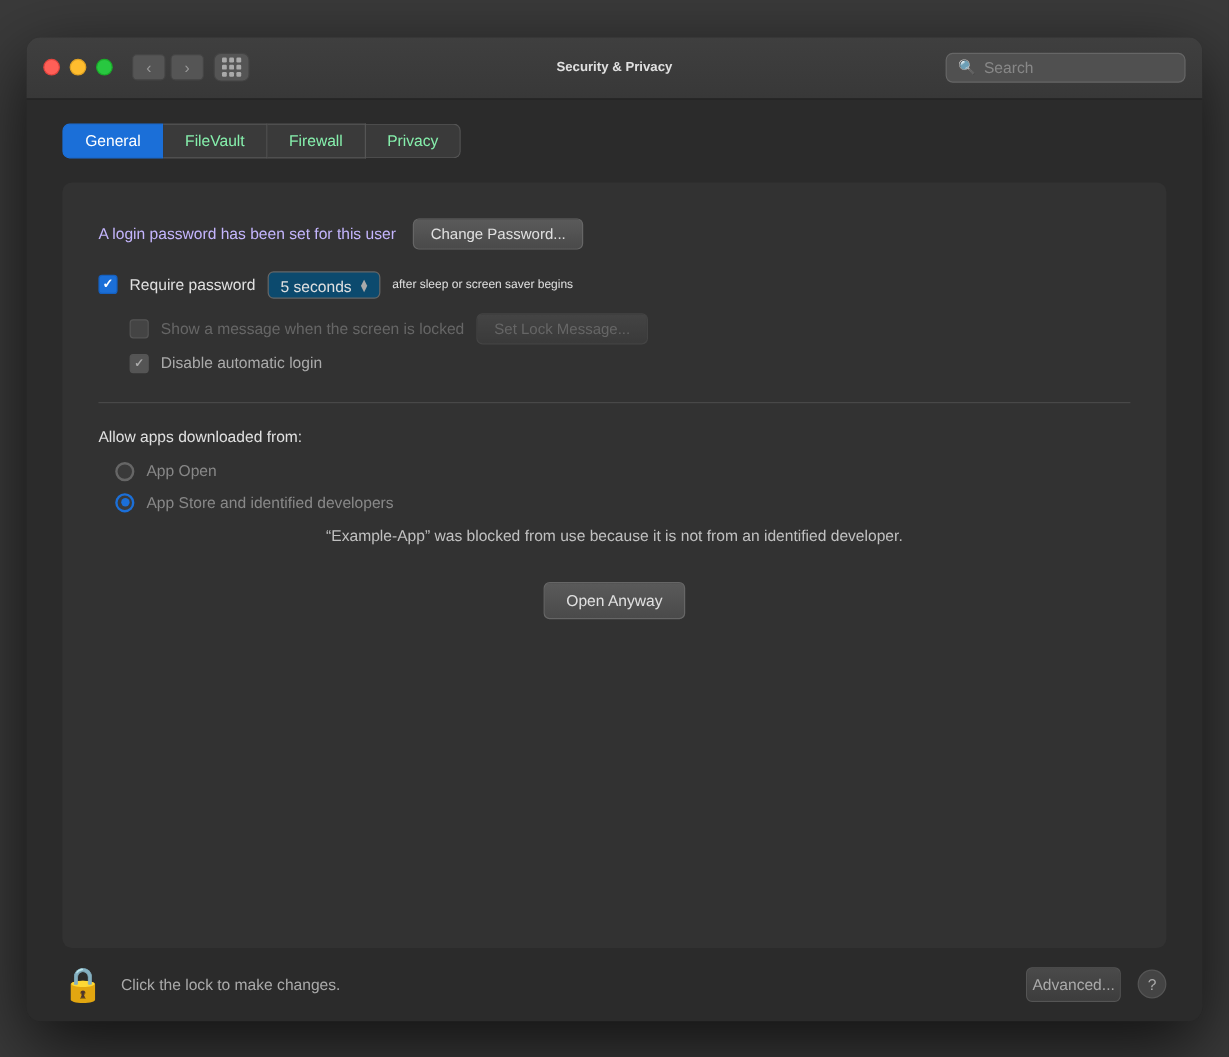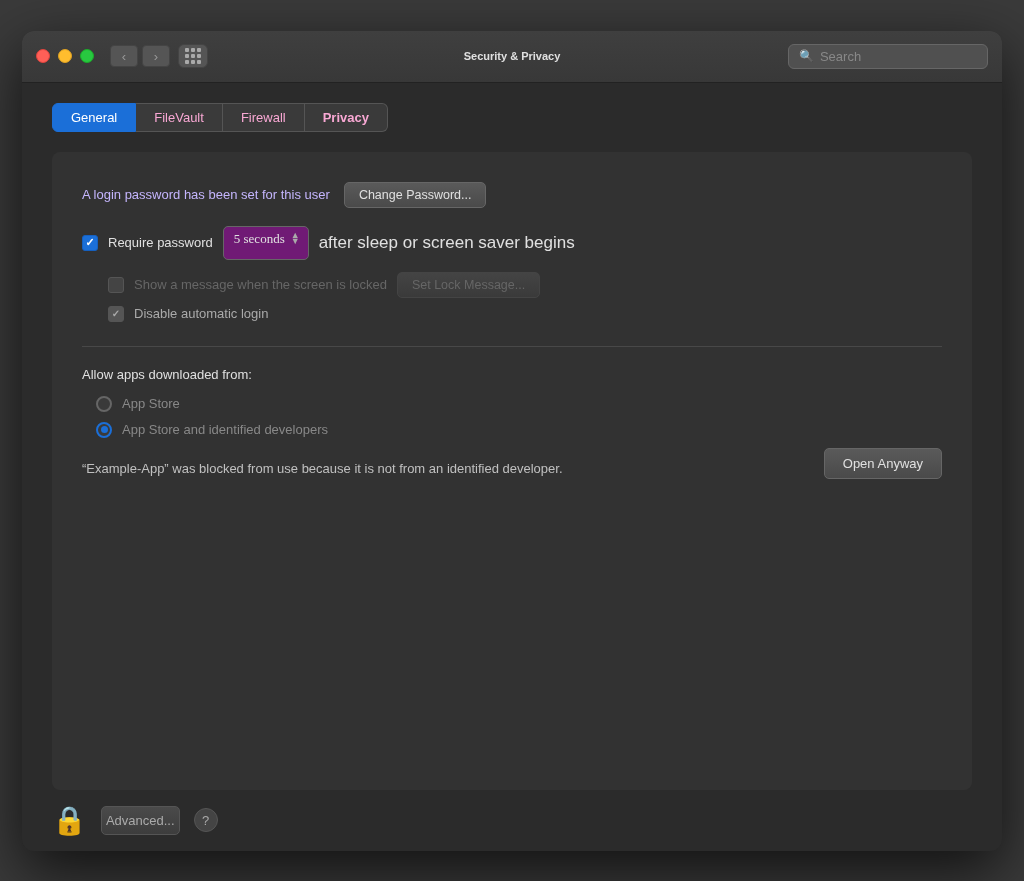--- a/index.html
+++ b/index.html
@@ -129,27 +129,27 @@
     }
     .tabs {
       display: flex;
       justify-content: flex-start;
       gap: 0;
       margin-bottom: 20px;
     }
     .tab {
       padding: 6px 18px;
       font-size: 13px;
-      color: #f9a8d4;
+      color: #86efac;
       cursor: pointer;
       border: 1px solid #555;
       background: #3a3a3a;
     }
     .tab:first-child { border-radius: 6px 0 0 6px; }
-    .tab:last-child { border-radius: 0 6px 6px 0; font-weight: bold; }
+    .tab:last-child { border-radius: 0 6px 6px 0; }
     .tab + .tab { border-left: none; }
     .tab.active {
       background: #1b6fd8;
       border-color: #1b6fd8;
       color: #fff;
     }
     .main-panel {
       background: #323232;
       border-radius: 8px;
       padding: 30px 30px;
@@ -204,43 +204,42 @@
       font-weight: bold;
       line-height: 1;
     }
     .require-label {
       color: #e0e0e0;
       font-size: 13px;
     }
     .dropdown {
       display: flex;
       align-items: center;
-      background: #701a75;
+      background: #0c4a6e;
       border: 1px solid #666;
       border-radius: 5px;
-      padding: 4px 8px 12px 10px;
+      padding: 4px 8px 2px 10px;
       cursor: pointer;
       gap: 6px;
-      font-family: Liberation Serif, serif;
     }
     .dropdown-text {
       color: #e0e0e0;
       font-size: 13px;
       white-space: nowrap;
     }
     .dropdown-arrows {
       display: flex;
       flex-direction: column;
       line-height: 0.6;
       color: #aaa;
       font-size: 9px;
     }
     .after-label {
       color: #e0e0e0;
-      font-size: 17px;
+      font-size: 10px;
     }
     .option-row {
       display: flex;
       align-items: center;
       gap: 10px;
       margin-bottom: 8px;
       margin-left: 26px;
     }
     .option-row.disabled .option-label { color: #666; }
     .option-label {
@@ -302,23 +301,24 @@
       height: 7px;
       border-radius: 50%;
       background: #1b6fd8;
     }
     .radio-label {
       color: #888;
       font-size: 13px;
     }
     .blocked-row {
       display: flex;
-      align-items: flex-end;
-      gap: 8px;
+      align-items: center;
+      gap: 29px;
       margin-top: 10px;
+      flex-direction: column;
     }
     .blocked-text {
       color: #c0c0c0;
       font-size: 13px;
       line-height: 1.5;
       flex: 1;
     }
     .open-anyway-btn {
       background: linear-gradient(180deg, #5a5a5a 0%, #4a4a4a 100%);
       border: 1px solid #666;
@@ -456,39 +456,40 @@
         </div>
       </div>
 
       <div class="divider"></div>
 
       <div class="download-section">
         <div class="download-title">Allow apps downloaded from:</div>
 
         <div class="radio-row">
           <div class="radio"></div>
-          <span class="radio-label">App Store</span>
+          <span class="radio-label">App Open</span>
         </div>
 
         <div class="radio-row">
           <div class="radio selected">
             <div class="radio-dot"></div>
           </div>
           <span class="radio-label">App Store and identified developers</span>
         </div>
 
         <div class="blocked-row">
           <span class="blocked-text">“Example-App” was blocked from use because it is not from an identified developer.</span>
           <button class="open-anyway-btn">Open Anyway</button>
         </div>
       </div>
 
     </div>
   </div>
 
   <div class="bottom-bar">
     <span class="lock-icon">🔒</span>
+    <span class="lock-label">Click the lock to make changes.</span>
     <button class="advanced-btn">Advanced...</button>
     <div class="help-btn">
       <span>?</span>
     </div>
   </div>
 </div>
 
 </body></html>

